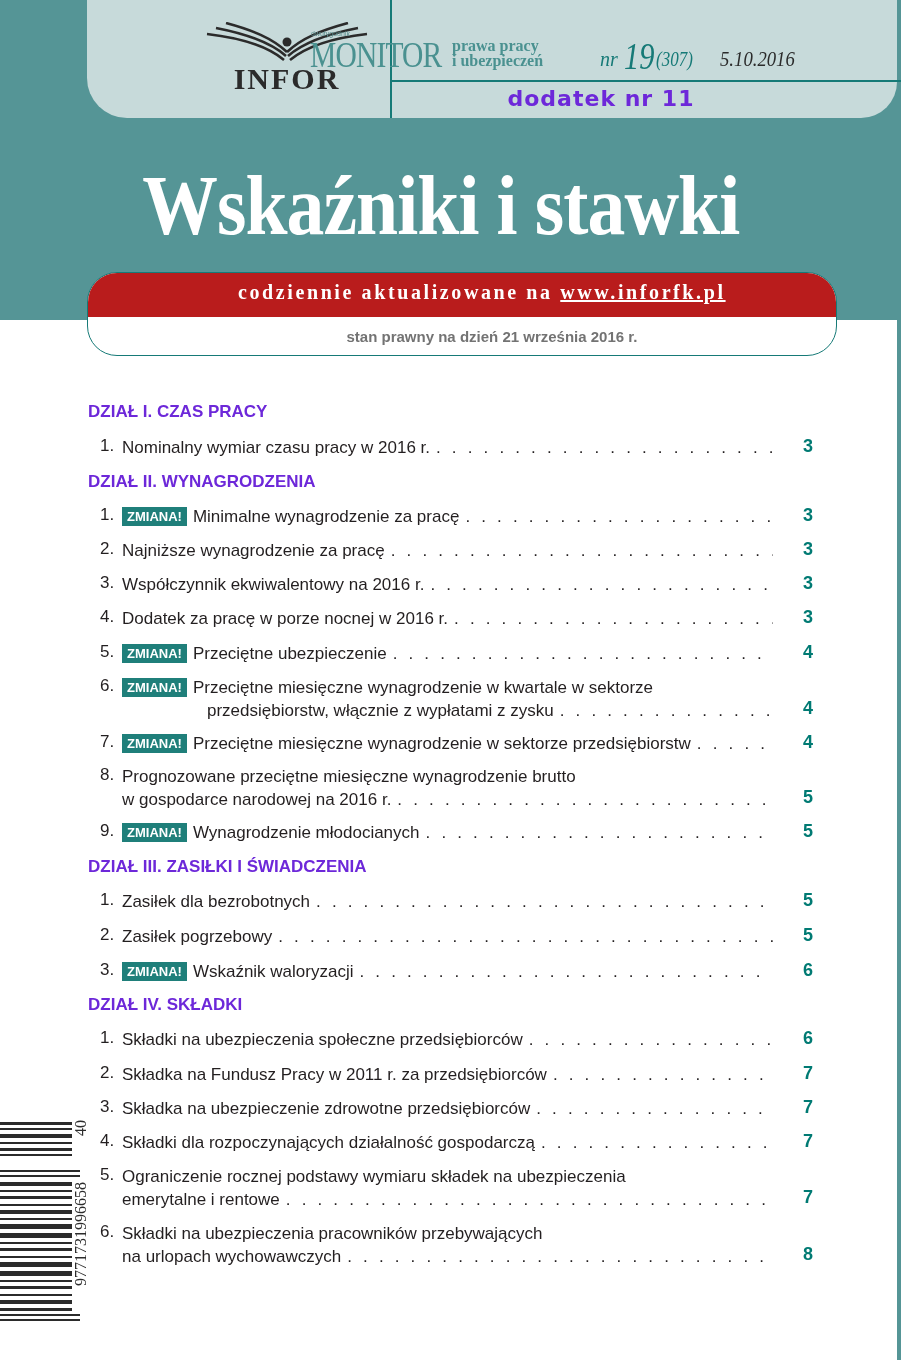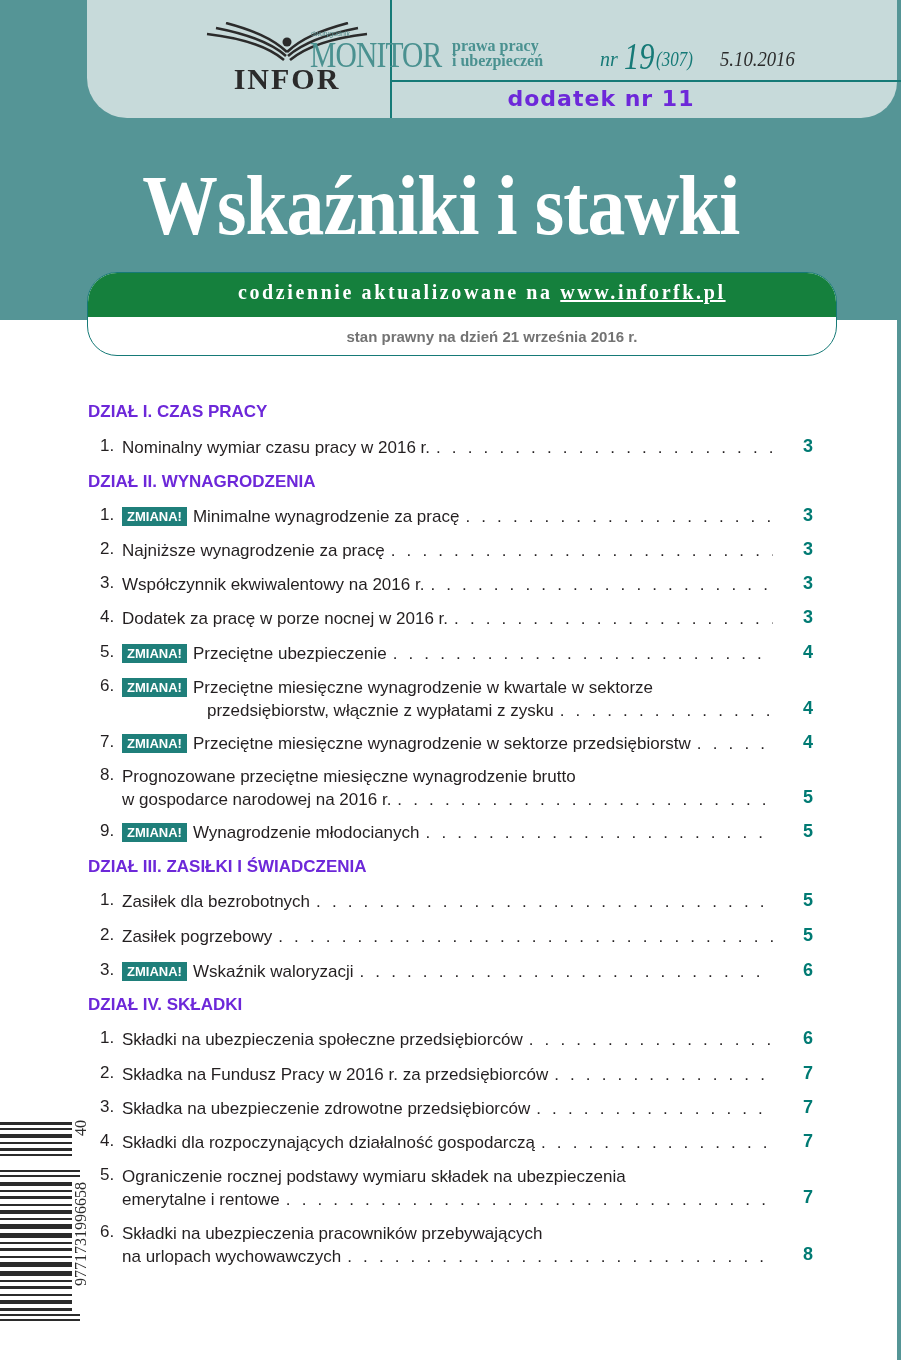--- a/index.html
+++ b/index.html
@@ -32,21 +32,21 @@
                 font-size: 22px; color: #2b2b2b; transform: scaleX(0.85); transform-origin: left; }
   .dodatek { position: absolute; left: 305px; top: 86px; width: 592px; text-align: center; font-family: "DejaVu Sans", sans-serif;
              font-weight: bold; font-size: 22px; letter-spacing: 1px; color: #6d28d9; }
 
   .main-title { position: absolute; left: 0; top: 158px; width: 901px; padding-left: 158px;
                 font-family: "Liberation Serif", serif; font-weight: bold; font-size: 84px; line-height: 96px; color: #ffffff;
                 transform: scaleX(0.9); transform-origin: left; letter-spacing: -1px; white-space: nowrap; }
 
   .pill { position: absolute; left: 87px; top: 272px; width: 750px; height: 84px; border: 1.5px solid #167a77;
           border-radius: 30px; overflow: hidden; background: #ffffff; }
-  .pill-top { position: absolute; left: 0; top: 0; width: 100%; height: 44px; background: #15803d; }
+  .pill-top { position: absolute; left: 0; top: 0; width: 100%; height: 44px; background: #b91c1c; }
   .pill-top-text { position: absolute; left: 0; top: 8px; width: 100%; padding-left: 150px; font-family: "Liberation Serif", serif;
                    font-weight: bold; font-size: 20px; letter-spacing: 2.6px; color: #ffffff; white-space: nowrap; }
   .pill-top-text .url { text-decoration: underline; }
   .pill-bottom-text { position: absolute; left: 0; top: 55px; width: 100%; text-align: center; padding-left: 60px;
                       font-weight: bold; font-size: 15px; color: #737373; }
 
   .toc { position: absolute; left: 88px; top: 398px; width: 725px; }
   .section-title { position: absolute; left: 0; font-weight: bold; font-size: 17px; color: #6d28d9; white-space: nowrap; text-align: right; }
   .entry { position: absolute; left: 0; width: 725px; font-size: 17px; color: #231f20; }
   .entry .num { position: absolute; left: 12px; width: 30px; }
@@ -270,21 +270,21 @@
           <span>Składki na ubezpieczenia społeczne przedsiębiorców</span>
           <span class="dots">. . . . . . . . . . . . . . . . . . . . . . . . . . . . . . . . . . . . . . . . . . . . . . . . . . . . . . . . . . .</span>
         </div>
       </div>
     <span class="page">6</span>
   </div>
   <div class="entry" style="top:665px">
     <span class="num">2.</span>
     <div class="body">
         <div class="line">
-          <span>Składka na Fundusz Pracy w 2016 r. za przedsiębiorców</span>
+          <span>Składka na Fundusz Pracy w 2011 r. za przedsiębiorców</span>
           <span class="dots">. . . . . . . . . . . . . . . . . . . . . . . . . . . . . . . . . . . . . . . . . . . . . . . . . . . . . . . . . . .</span>
         </div>
       </div>
     <span class="page">7</span>
   </div>
   <div class="entry" style="top:699px">
     <span class="num">3.</span>
     <div class="body">
         <div class="line">
           <span>Składka na ubezpieczenie zdrowotne przedsiębiorców</span>

